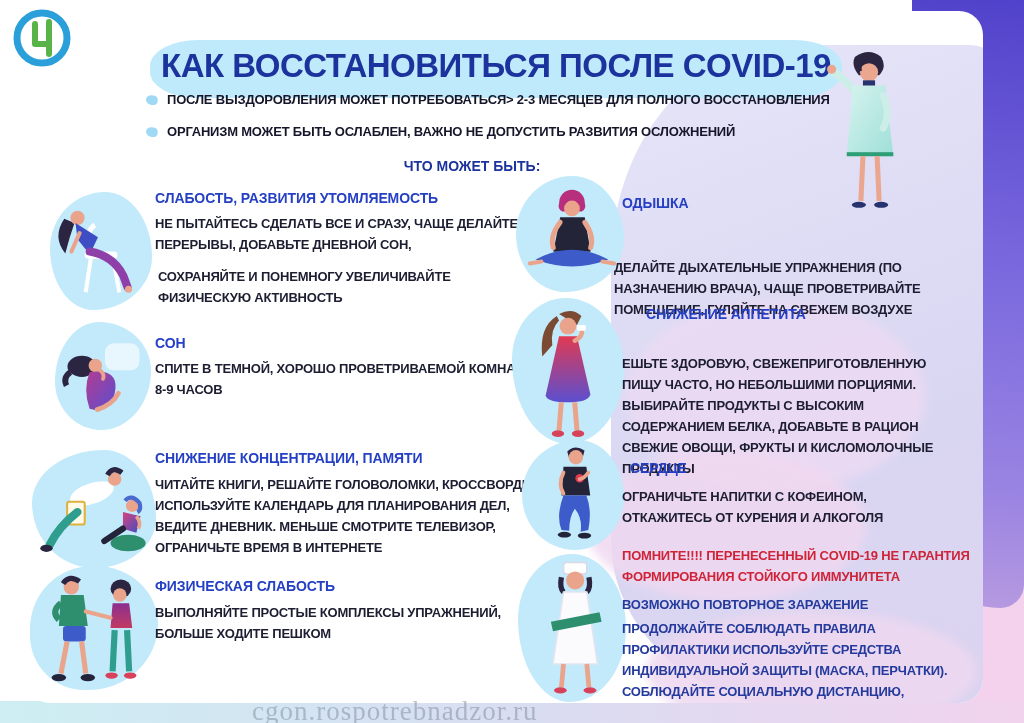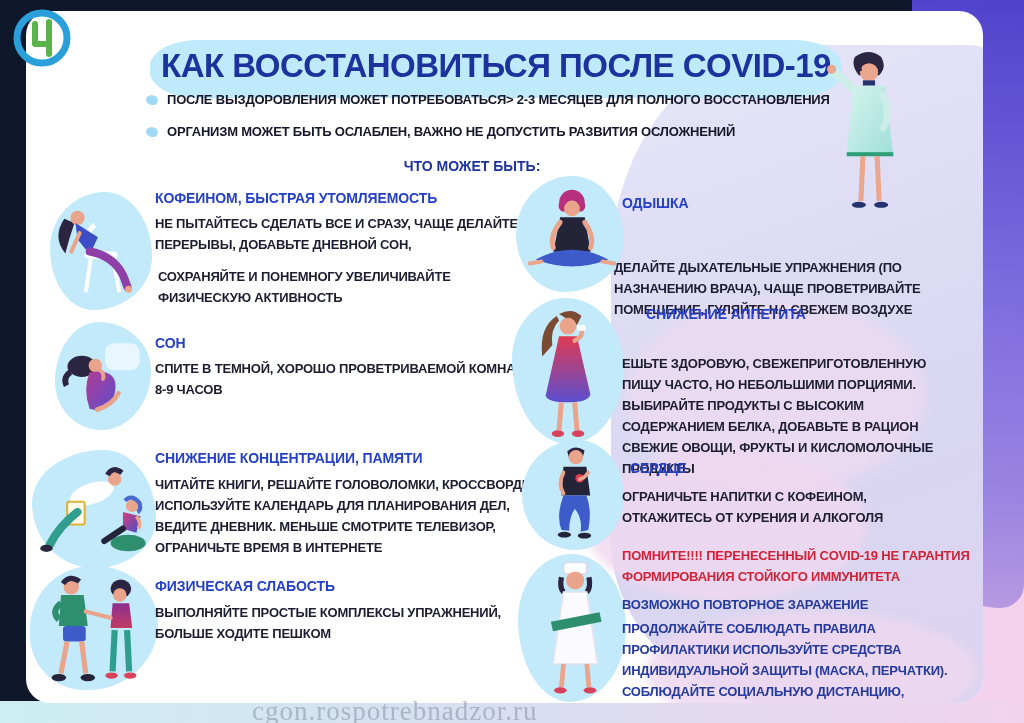--- a/index.html
+++ b/index.html
@@ -1,17 +1,17 @@
 <!DOCTYPE html>
 <html><head>
 <meta charset="utf-8">
 <style>
   html,body{margin:0;padding:0;background:#9aa;}
   .canvas{position:relative;width:1024px;height:723px;overflow:hidden;
-          font-family:"Liberation Sans",sans-serif;background:#0f172a;}
+          font-family:"Liberation Sans",sans-serif;background:#ffffff;}
   .abs{position:absolute;}
   
   .pink-corner{left:840px;top:470px;width:184px;height:253px;background:#f4d2ee;
                border-top-left-radius:120px;}
   .purple-band{left:912px;top:0;width:112px;height:608px;
                background:linear-gradient(185deg,#5142cb 0%,#7b6ade 45%,#9a84e2 80%,#b79ae0 100%);
                border-bottom-left-radius:150px;border-bottom-right-radius:40px;}
   .bottom-strip{left:0;top:701px;width:1024px;height:22px;
                 background:linear-gradient(90deg,#cdeef3 0%,#dadcf1 55%,#f2d3ee 100%);}
   
@@ -101,21 +101,21 @@
         <rect x="34" y="58" width="32" height="7" rx="3" fill="#ffffff"></rect>
         <path d="M40,65 L35,98 M62,65 L68,98" stroke="#ffffff" stroke-width="4"></path>
         <path d="M14,26 Q2,44 15,60 Q19,44 24,30 Z" fill="#2b2542"></path>
         <circle cx="27" cy="25" r="7" fill="#e9a48b"></circle>
         <path d="M25,30 L47,44 L39,61 L27,46 Z" fill="#3d4ec5"></path>
         <path d="M29,40 L21,58" stroke="#e9a48b" stroke-width="4" stroke-linecap="round"></path>
         <path d="M39,58 Q62,62 72,82 L76,93" stroke="#8e3fa8" stroke-width="8" fill="none" stroke-linecap="round"></path>
         <circle cx="77" cy="95" r="3.5" fill="#e9a48b"></circle>
       </svg>
     </div>
-    <div class="h" style="left:129px;top:179px;width:395px;">КОФЕИНОМ, БЫСТРАЯ УТОМЛЯЕМОСТЬ</div>
+    <div class="h" style="left:129px;top:179px;width:395px;">СЛАБОСТЬ, РАЗВИТИЯ УТОМЛЯЕМОСТЬ</div>
     <div class="p" style="left:129px;top:202px;width:378px;">НЕ ПЫТАЙТЕСЬ СДЕЛАТЬ ВСЕ И СРАЗУ, ЧАЩЕ ДЕЛАЙТЕ ПЕРЕРЫВЫ, ДОБАВЬТЕ ДНЕВНОЙ СОН,</div>
     <div class="p" style="left:132px;top:255px;width:378px;">СОХРАНЯЙТЕ И ПОНЕМНОГУ УВЕЛИЧИВАЙТЕ ФИЗИЧЕСКУЮ АКТИВНОСТЬ</div>
 
     <div class="blob" style="left:29px;top:311px;width:96px;height:108px;border-radius:46% 54% 52% 48%/55% 45% 55% 45%;">
       <svg viewBox="0 0 100 100" width="96" height="108">
         <defs>
             <linearGradient id="slG" x1="0" y1="0" x2="1" y2="1">
           <stop offset="0" stop-color="#b23c92"></stop>
               <stop offset="1" stop-color="#5b4fd0"></stop>
             </linearGradient>

